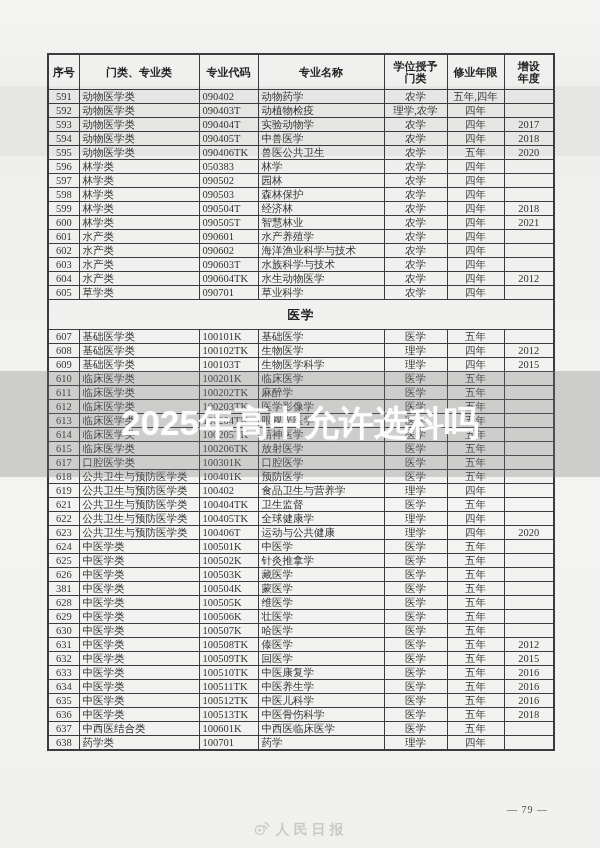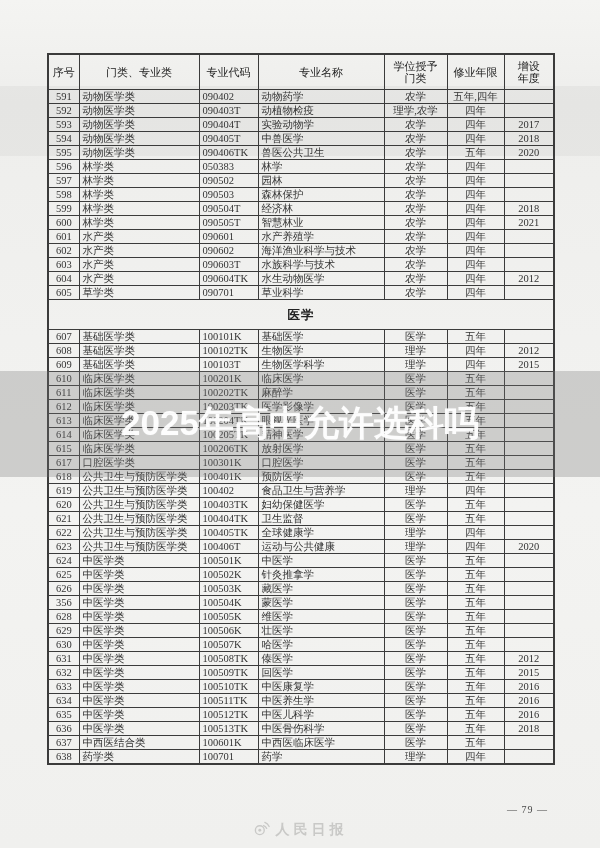--- a/index.html
+++ b/index.html
@@ -15,21 +15,21 @@
   table.majors{
     position:absolute;left:47px;top:53px;width:507px;
     border-collapse:collapse;table-layout:fixed;
     color:#2e2e2e;
   }
   table.majors, table.majors td, table.majors th{border:1px solid #3b3b3b;}
   table.majors{border-width:2px;}
   col.c0{width:31px;} col.c1{width:120px;} col.c2{width:59px;}
   col.c3{width:126px;} col.c4{width:63px;} col.c5{width:57px;} col.c6{width:50px;}
   th{
-    height:32px;font-size:11px;font-weight:normal;text-align:center;
+    height:32px;font-size:11px;font-weight:bold;text-align:center;
     vertical-align:middle;line-height:12px;white-space:pre-line;padding:1px 1px;color:#222;
   }
   td{
     height:13px;font-size:10.5px;line-height:12px;padding:0 2px;
     white-space:nowrap;overflow:hidden;vertical-align:middle;color:#333;
   }
   td.ctr{text-align:center;}
   td.lft{text-align:left;padding-left:3px;}
   td.section-cell{
     height:29px;text-align:center;font-weight:bold;font-size:12.5px;color:#222;
@@ -330,29 +330,20 @@
         <tr>
           <td class="ctr">619</td>
           <td class="lft">公共卫生与预防医学类</td>
           <td class="lft">100402</td>
           <td class="lft">食品卫生与营养学</td>
           <td class="ctr">理学</td>
           <td class="ctr">四年</td>
           <td class="ctr"></td>
         </tr>
         <tr>
-          <td class="ctr">620</td>
-          <td class="lft">公共卫生与预防医学类</td>
-          <td class="lft">100403TK</td>
-          <td class="lft">妇幼保健医学</td>
-          <td class="ctr">医学</td>
-          <td class="ctr">五年</td>
-          <td class="ctr"></td>
-        </tr>
-        <tr>
           <td class="ctr">621</td>
           <td class="lft">公共卫生与预防医学类</td>
           <td class="lft">100404TK</td>
           <td class="lft">卫生监督</td>
           <td class="ctr">医学</td>
           <td class="ctr">五年</td>
           <td class="ctr"></td>
         </tr>
         <tr>
           <td class="ctr">622</td>
@@ -393,21 +384,21 @@
         <tr>
           <td class="ctr">626</td>
           <td class="lft">中医学类</td>
           <td class="lft">100503K</td>
           <td class="lft">藏医学</td>
           <td class="ctr">医学</td>
           <td class="ctr">五年</td>
           <td class="ctr"></td>
         </tr>
         <tr>
-          <td class="ctr">356</td>
+          <td class="ctr">381</td>
           <td class="lft">中医学类</td>
           <td class="lft">100504K</td>
           <td class="lft">蒙医学</td>
           <td class="ctr">医学</td>
           <td class="ctr">五年</td>
           <td class="ctr"></td>
         </tr>
         <tr>
           <td class="ctr">628</td>
           <td class="lft">中医学类</td>

